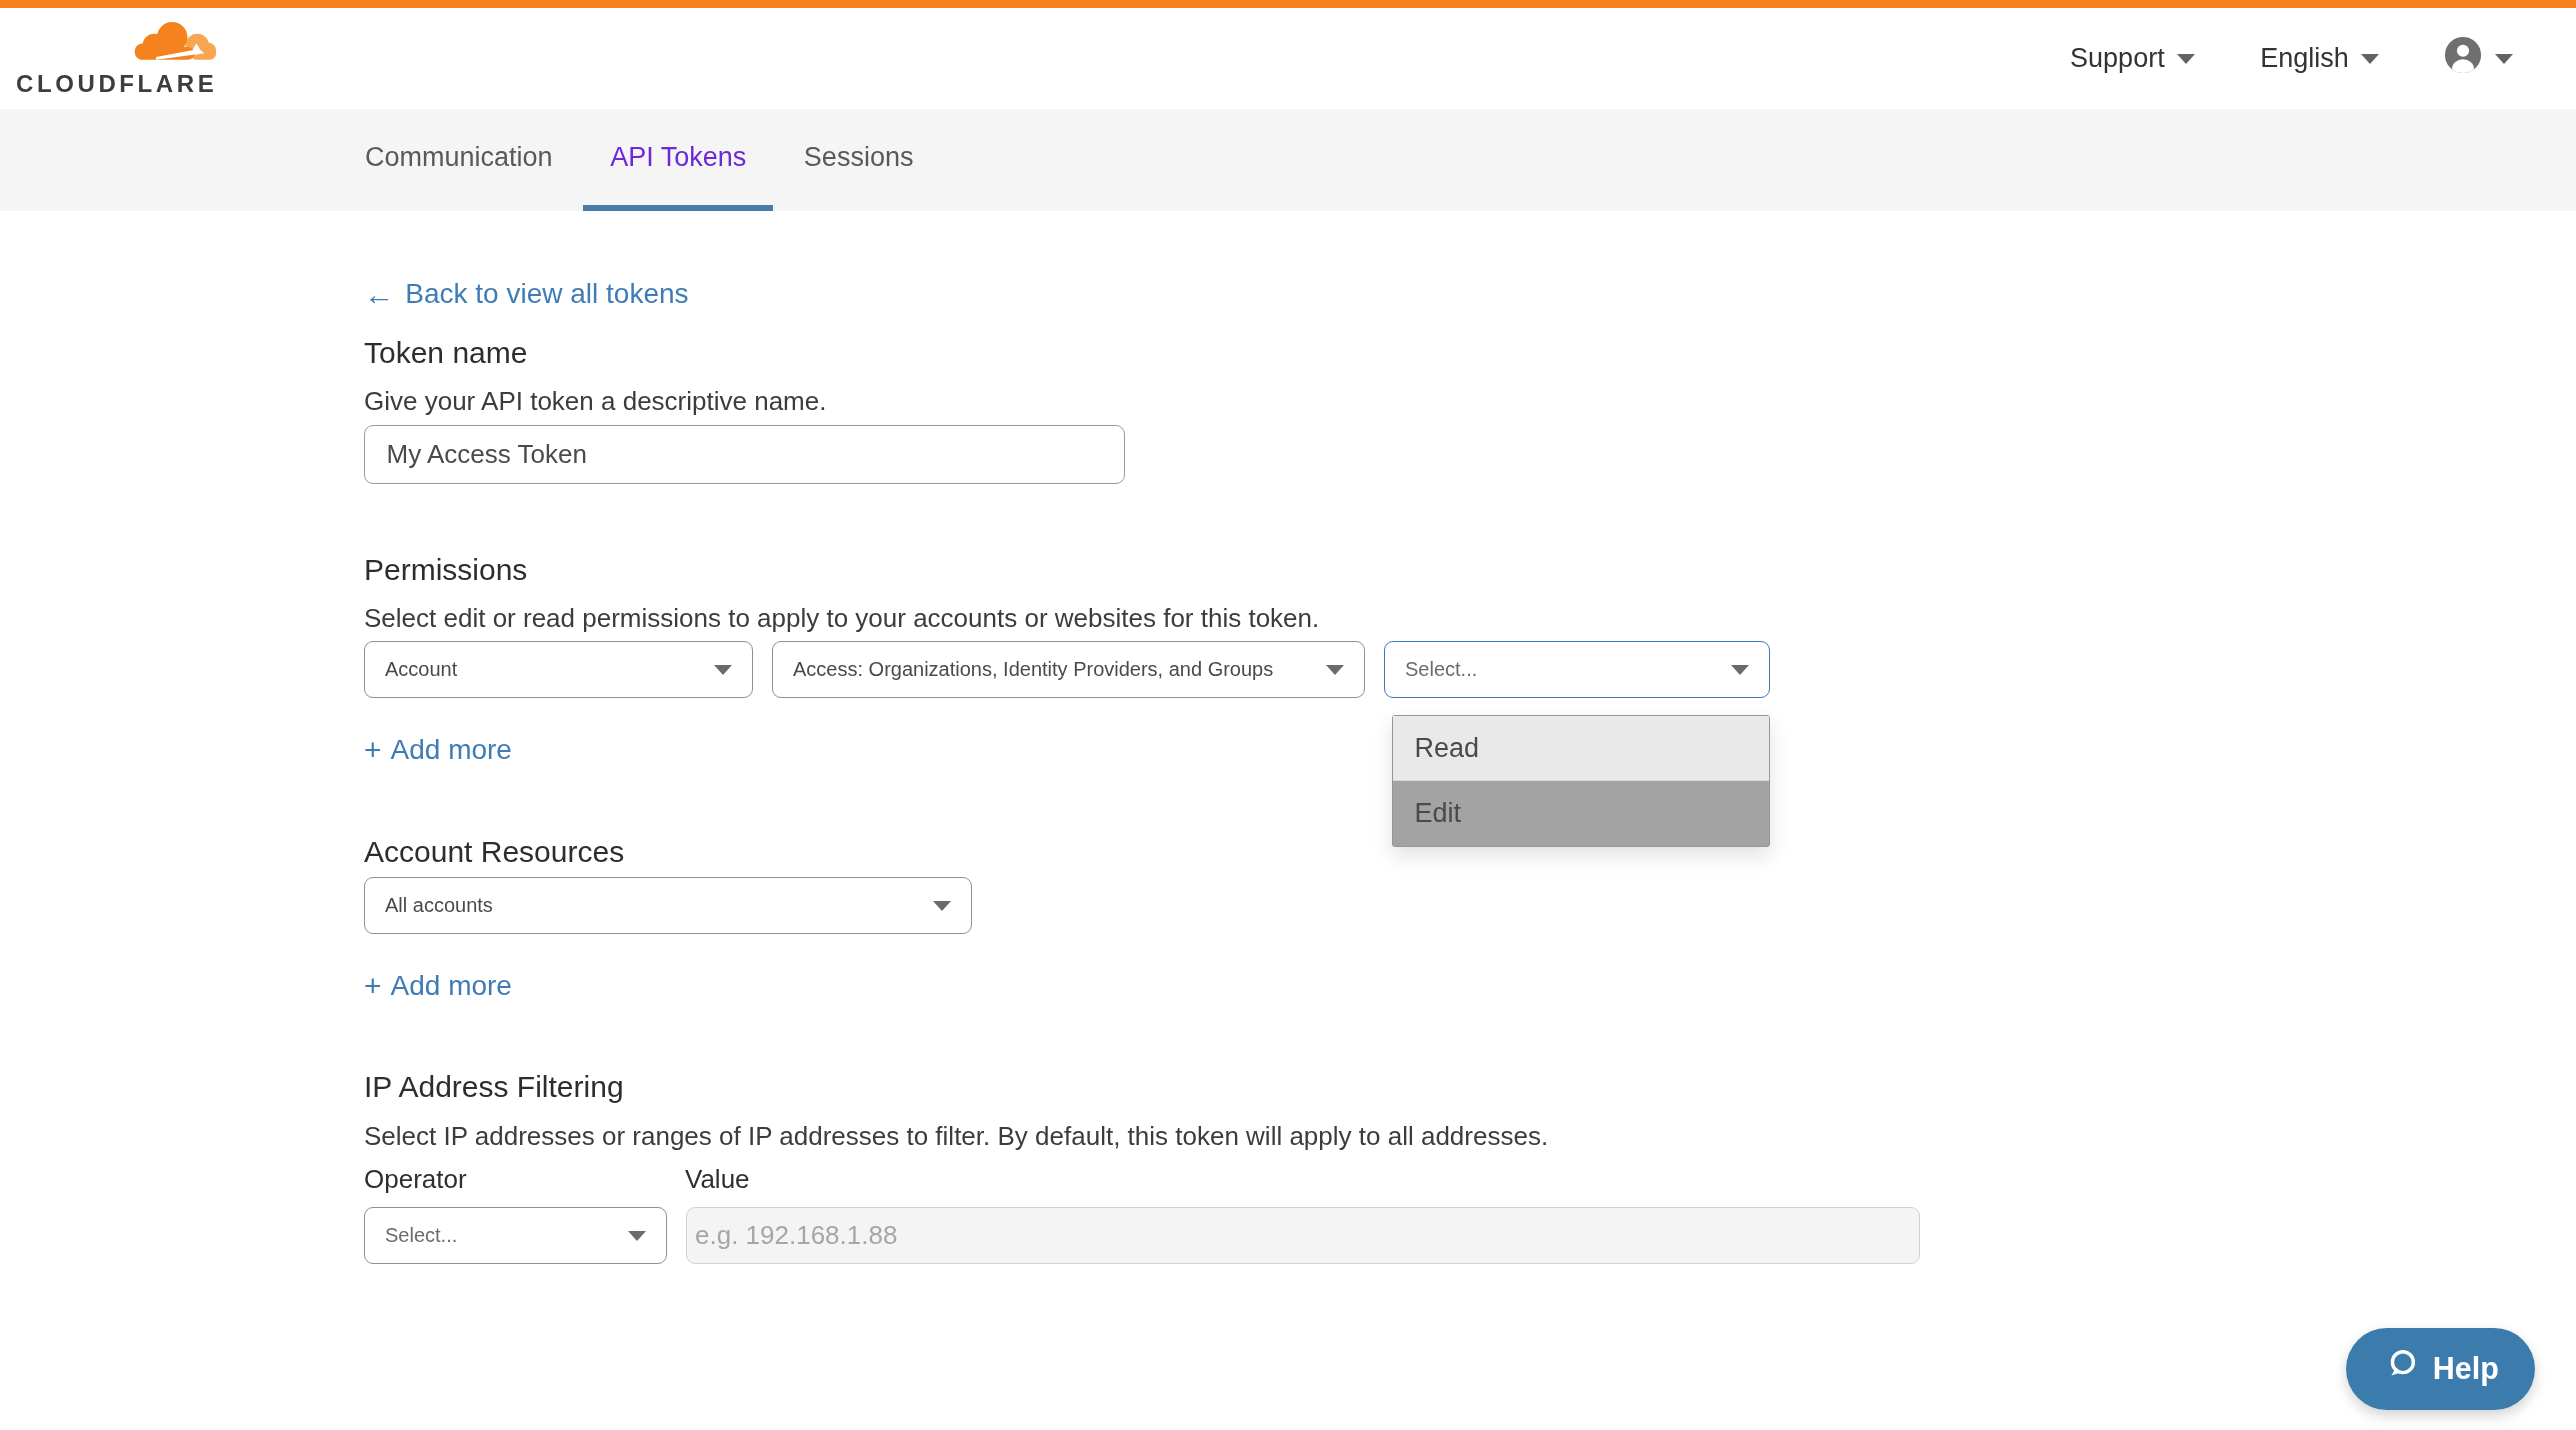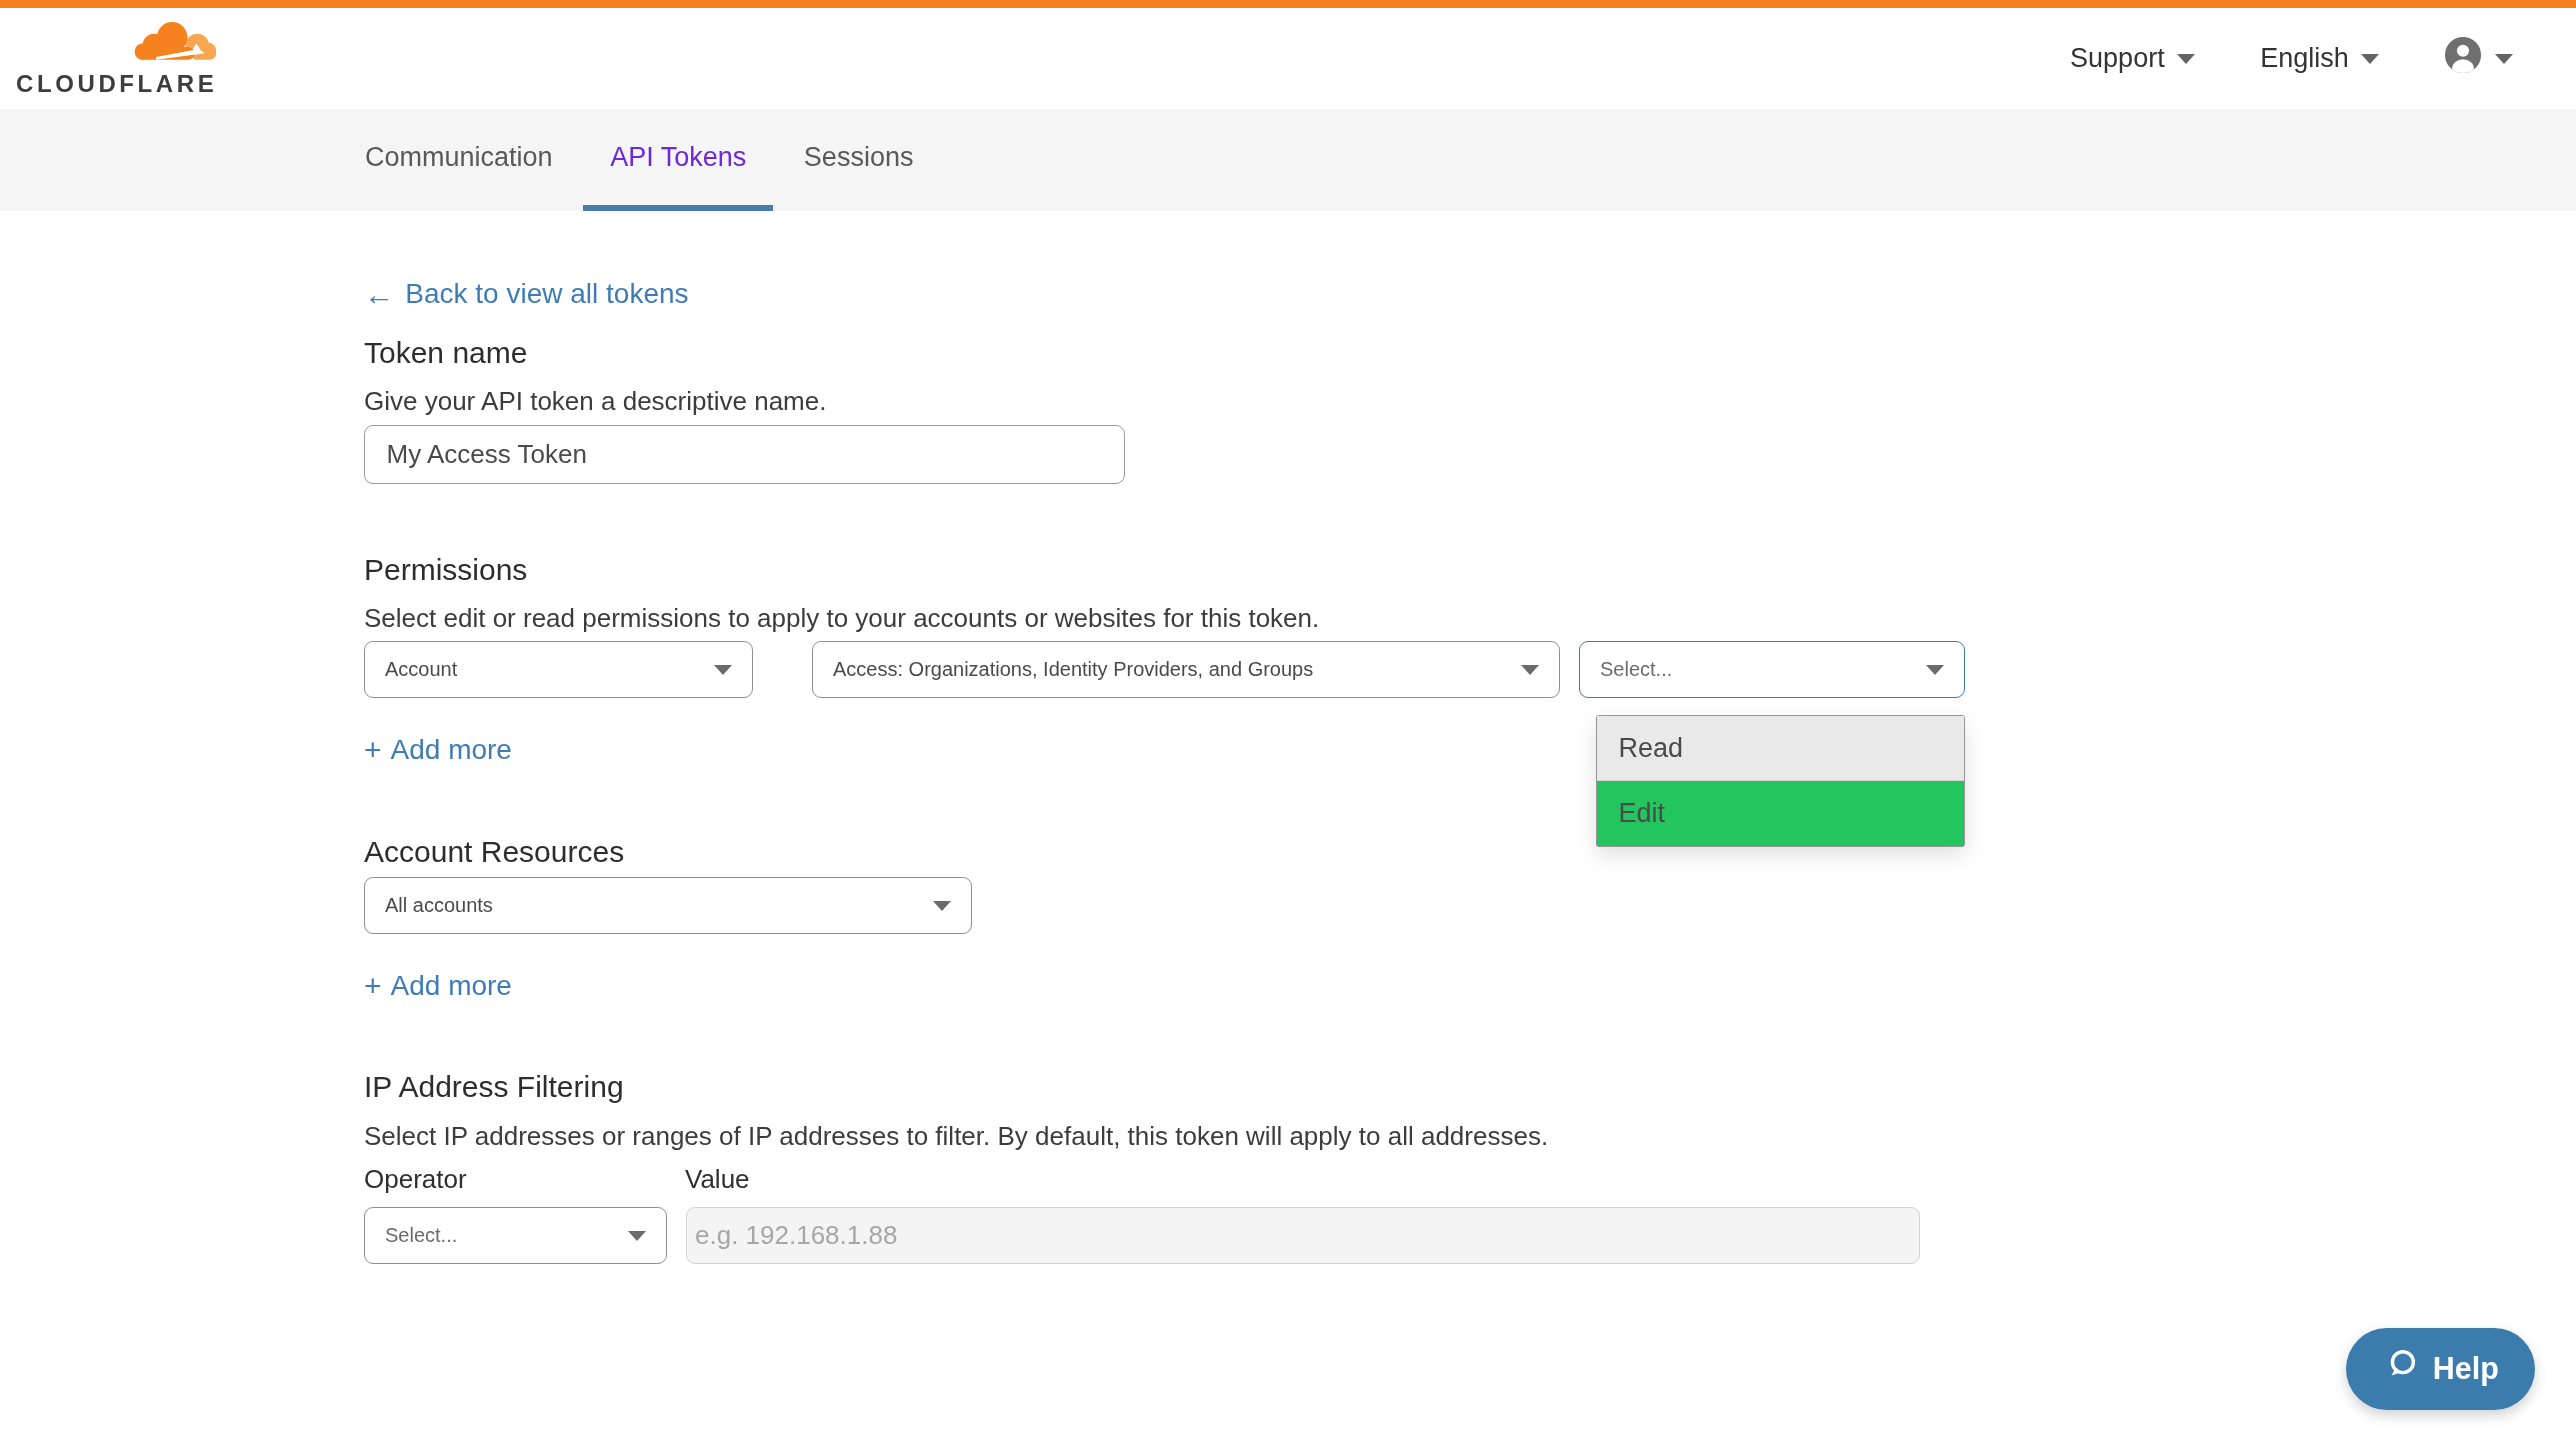--- a/index.html
+++ b/index.html
@@ -91,31 +91,31 @@
     padding: 0 20px;
     font-size: 20px; color: #4a4a4a;
     cursor: pointer;
     position: relative;
   }
   .select .caret { border-top-color: #6b6b6b; }
   .select .placeholder { color: #6b6b6b; }
   .select.focused { border-color: #3b78bd; }
 
   .w-scope { width: 389px; }
-  .w-resource { width: 748px; margin-left: 40px; }
+  .w-resource { width: 593px; }
   .w-level { width: 386px; }
   .w-mode { width: 303px; }
   .w-accounts { width: 608px; }
   .w-operator { width: 303px; }
 
   .level-wrap { position: relative; width: 386px; }
   .dropdown-menu {
     position: absolute;
-    top: 74px; left: 17px; right: 0;
-    background: #22c55e;
+    top: 74px; left: 8px; right: 0;
+    background: #a3a3a3;
     border: 1.8px solid #969696;
     border-radius: 2.7px;
     box-shadow: 0 9px 21.5px rgba(0,0,0,0.12);
     z-index: 10;
   }
   .dropdown-option {
     height: 65px;
     display: flex; align-items: center;
     padding: 0 21.5px;
     font-size: 27px; color: #4a4a4a;

